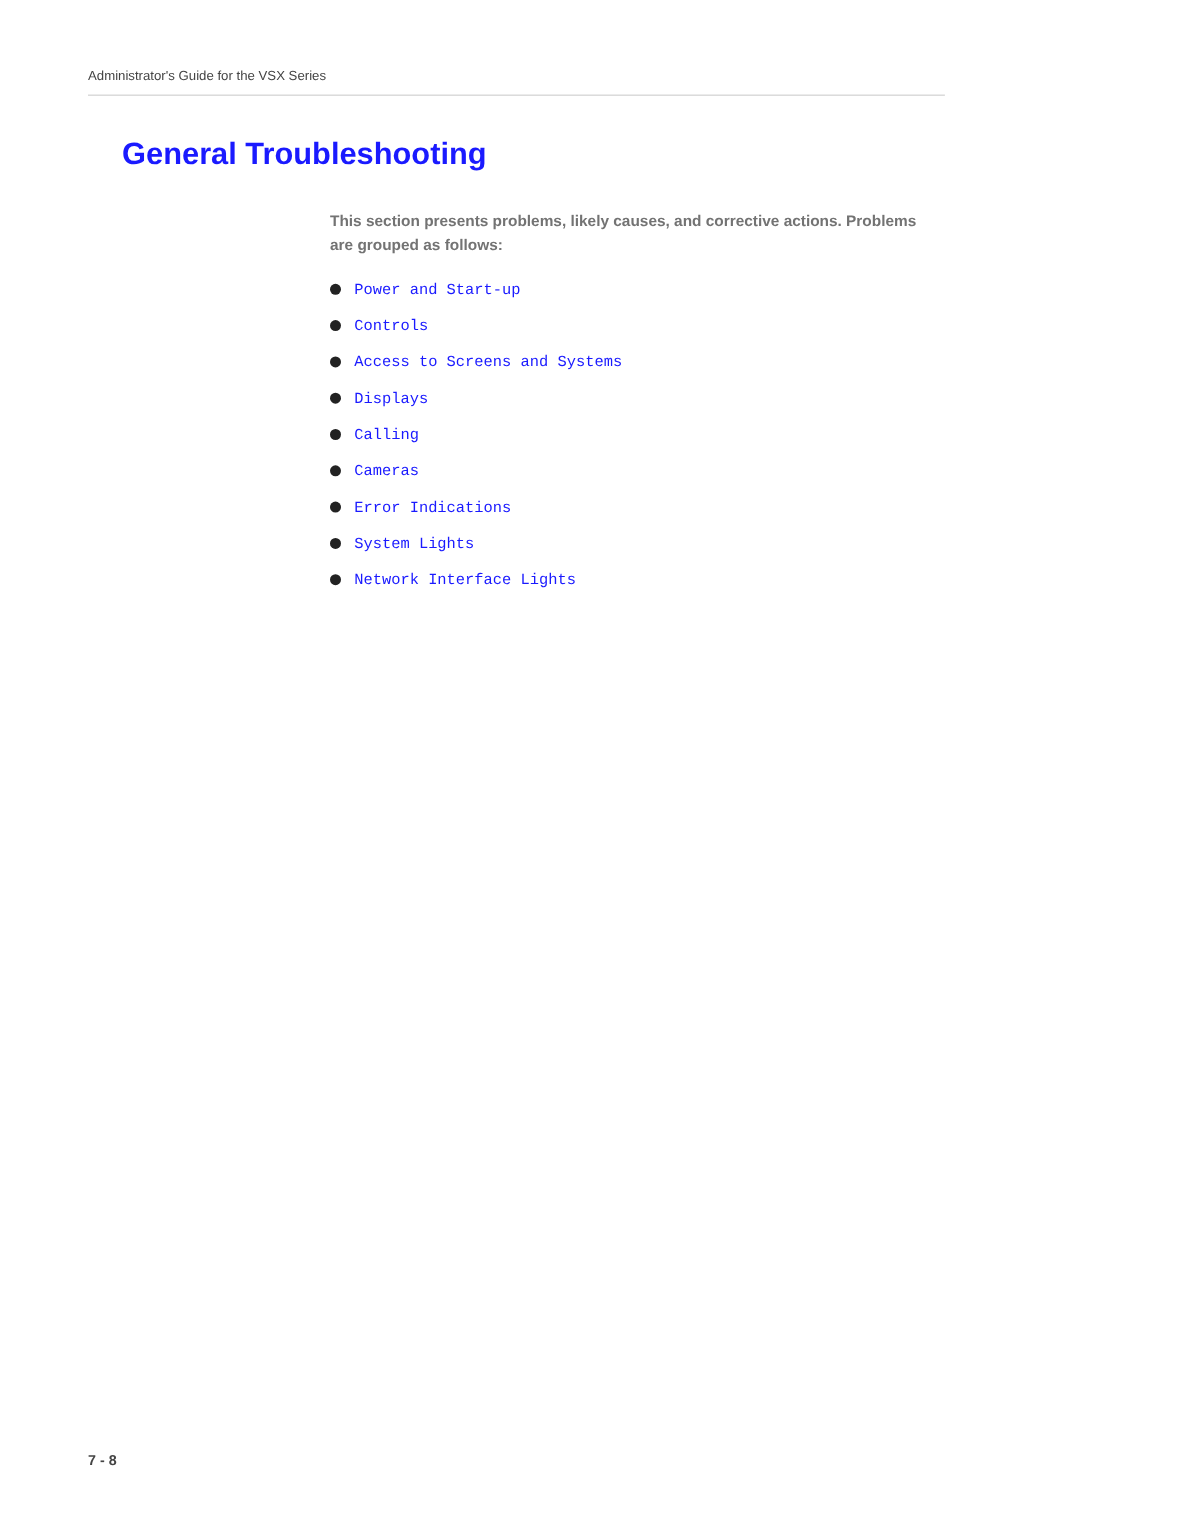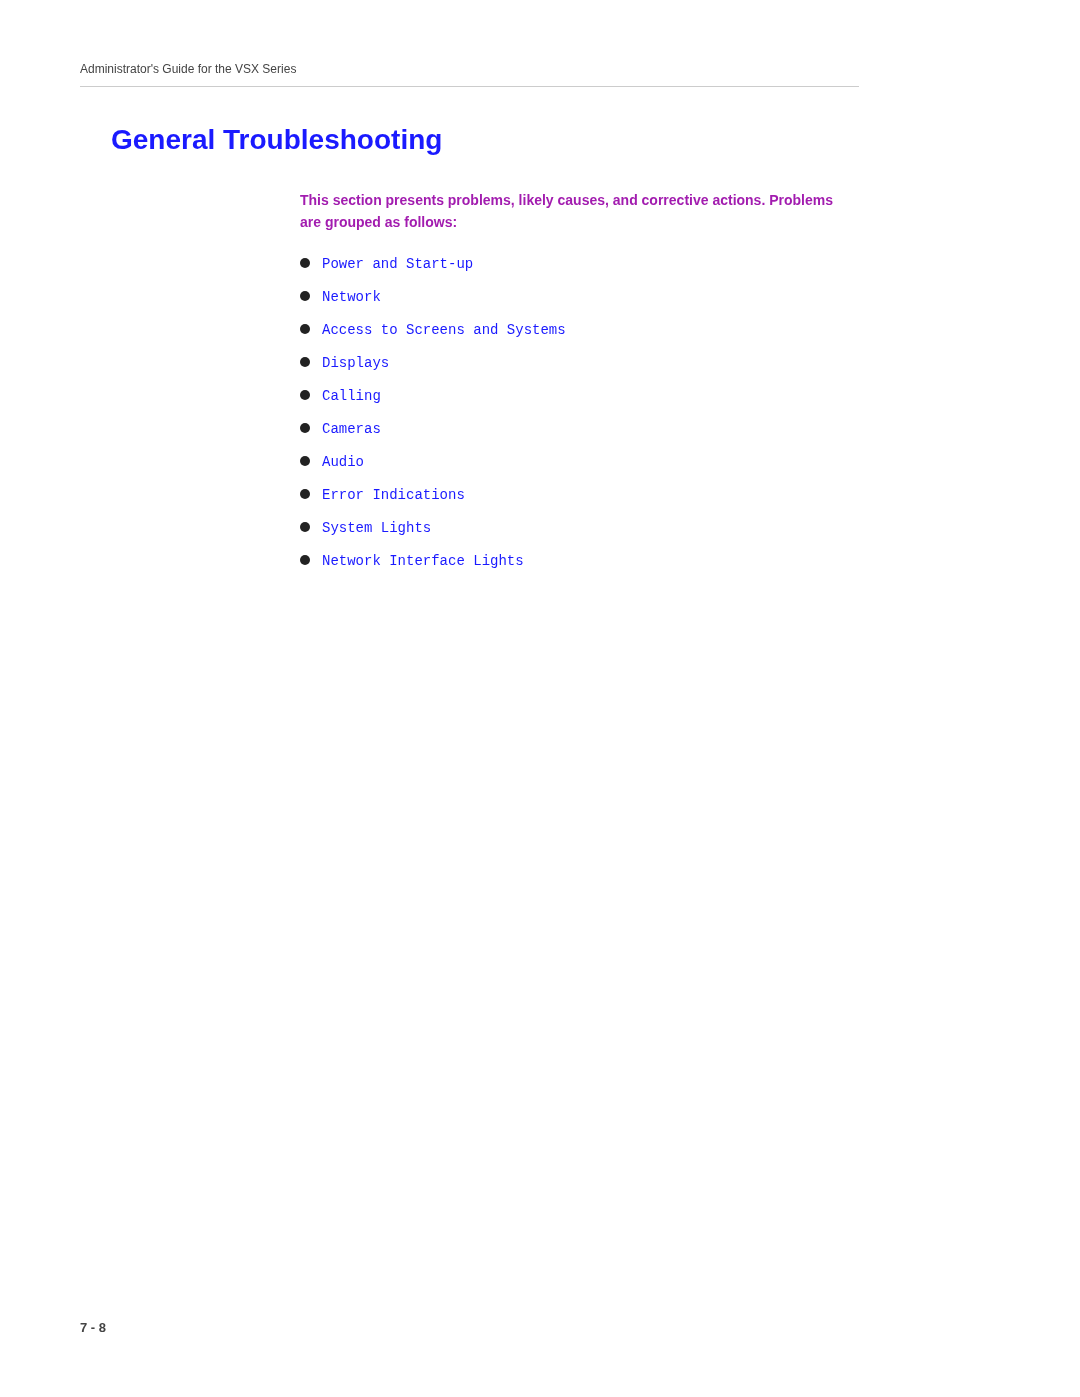--- a/index.html
+++ b/index.html
@@ -52,21 +52,21 @@
       margin-bottom: 28px;
       margin-left: 31px;
     }
 
     .content-area {
       margin-left: 220px;
     }
 
     .intro-text {
       font-size: 14px;
-      color: #a21caf;
+      color: #737373;
       font-family: Arial, Helvetica, sans-serif;
       line-height: 1.6;
       margin-bottom: 20px;
       font-weight: bold;
     }
 
     .bullet-list {
       list-style: none;
       padding: 0;
       margin: 0;
@@ -126,41 +126,37 @@
       <span>are grouped as follows:</span>
     </p>
 
     <ul class="bullet-list" id="bullet-list">
     <li>
           <span class="bullet-dot"></span>
           <a class="link-item" href="#">Power and Start-up</a>
         </li>
         <li>
           <span class="bullet-dot"></span>
-          <a class="link-item" href="#">Network</a>
+          <a class="link-item" href="#">Controls</a>
         </li>
         <li>
           <span class="bullet-dot"></span>
           <a class="link-item" href="#">Access to Screens and Systems</a>
         </li>
         <li>
           <span class="bullet-dot"></span>
           <a class="link-item" href="#">Displays</a>
         </li>
         <li>
           <span class="bullet-dot"></span>
           <a class="link-item" href="#">Calling</a>
         </li>
         <li>
           <span class="bullet-dot"></span>
           <a class="link-item" href="#">Cameras</a>
-        </li>
-        <li>
-          <span class="bullet-dot"></span>
-          <a class="link-item" href="#">Audio</a>
         </li>
         <li>
           <span class="bullet-dot"></span>
           <a class="link-item" href="#">Error Indications</a>
         </li>
         <li>
           <span class="bullet-dot"></span>
           <a class="link-item" href="#">System Lights</a>
         </li>
         <li>

